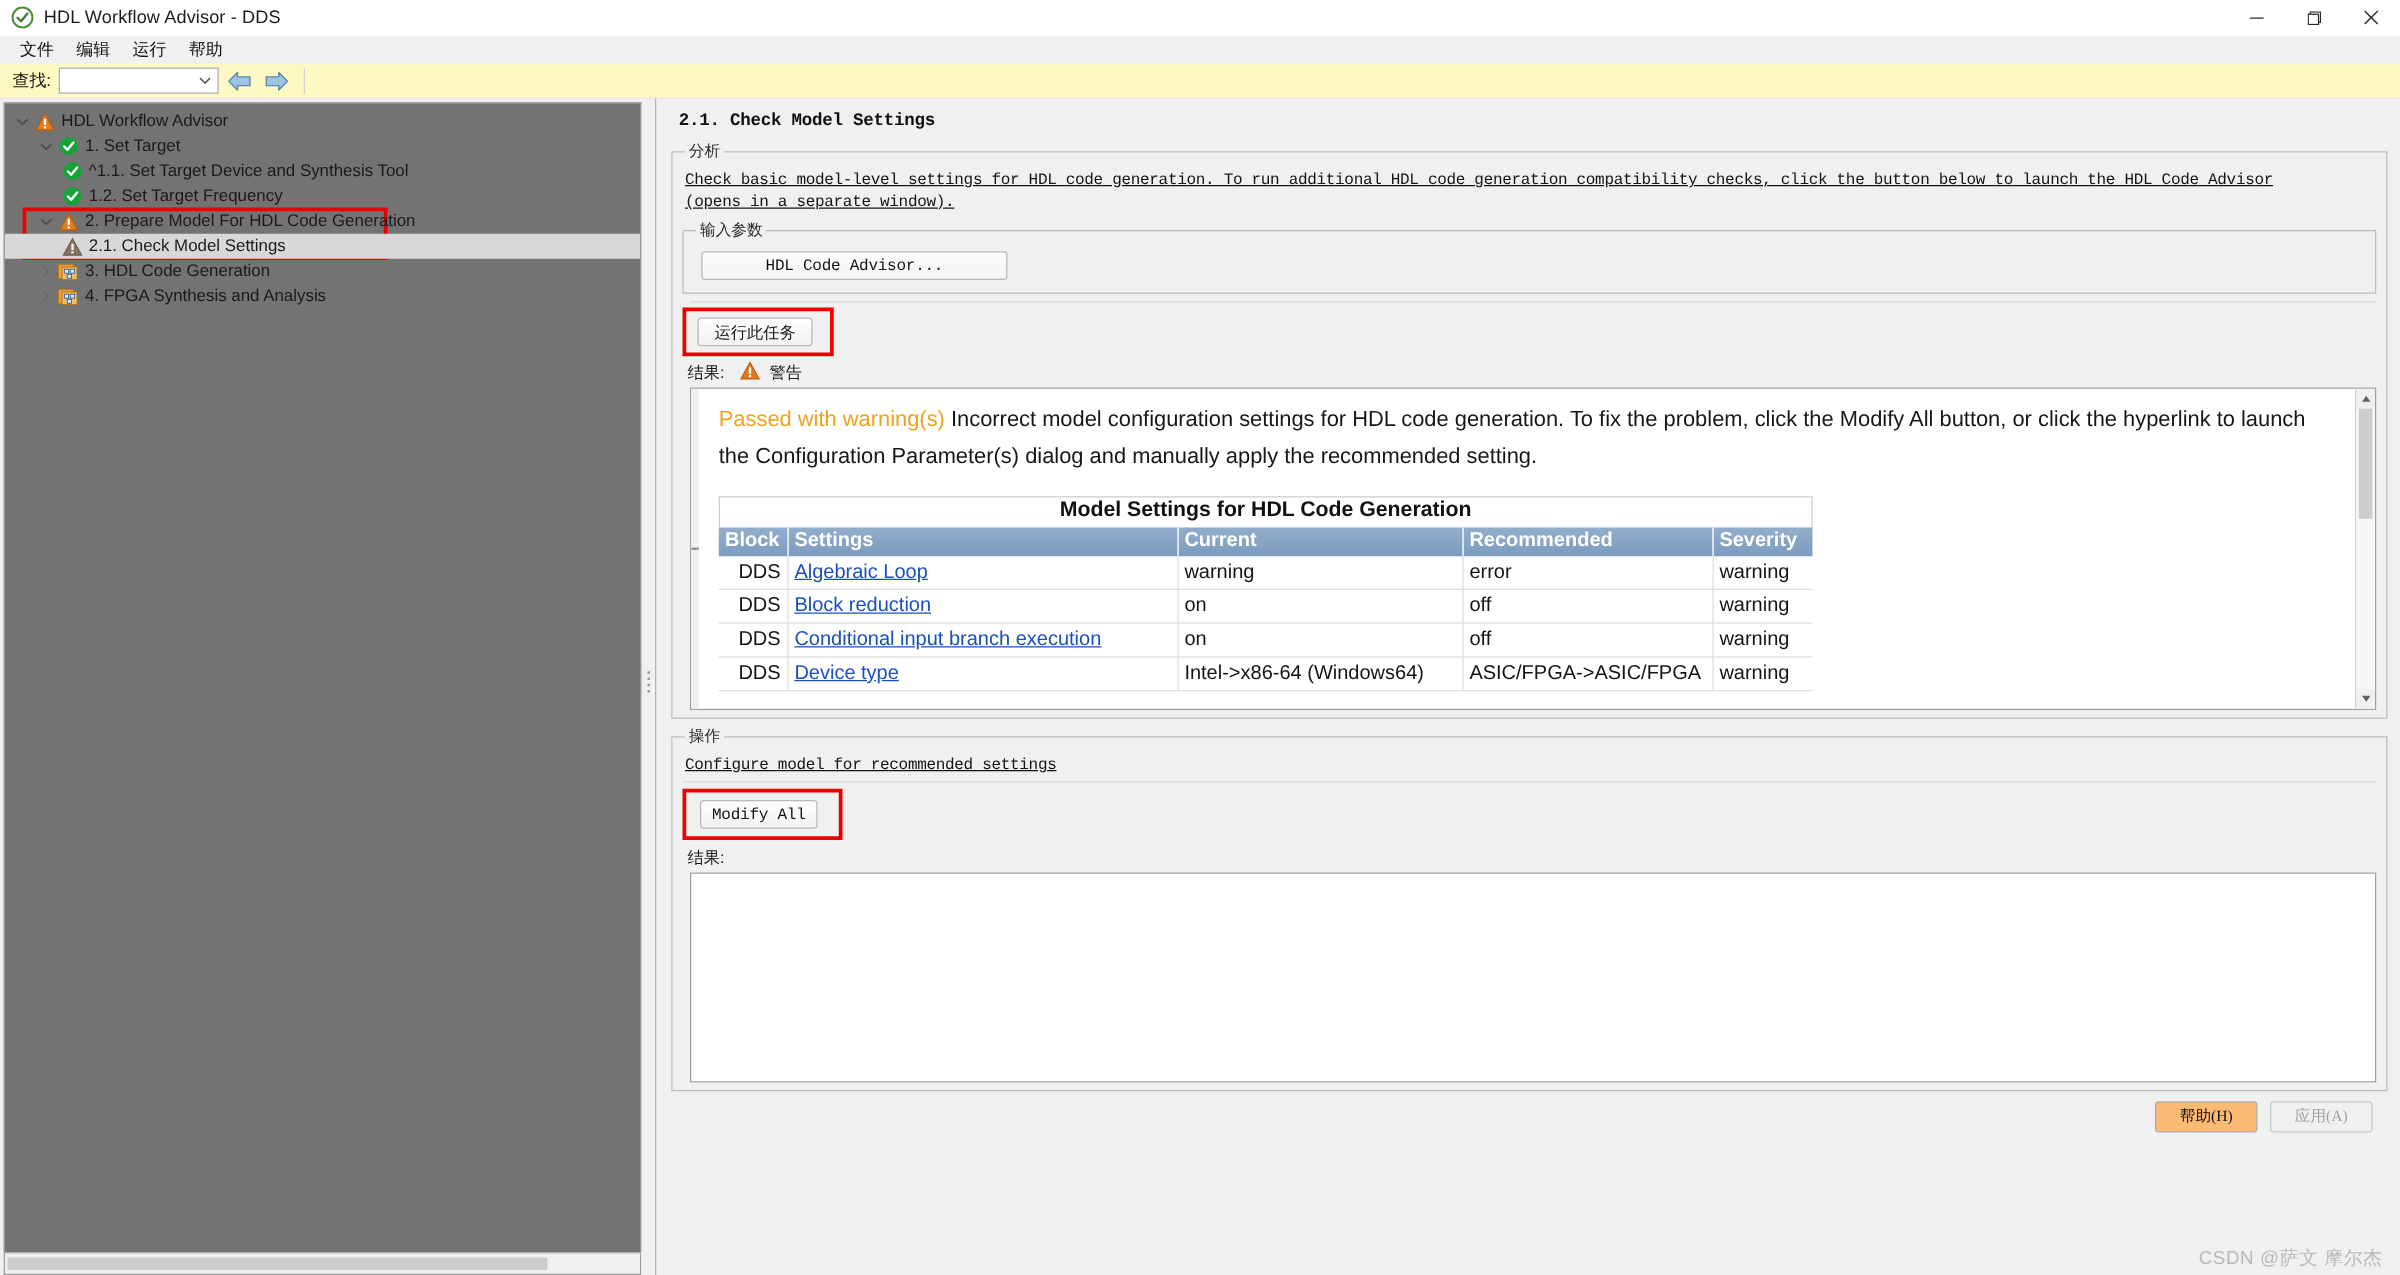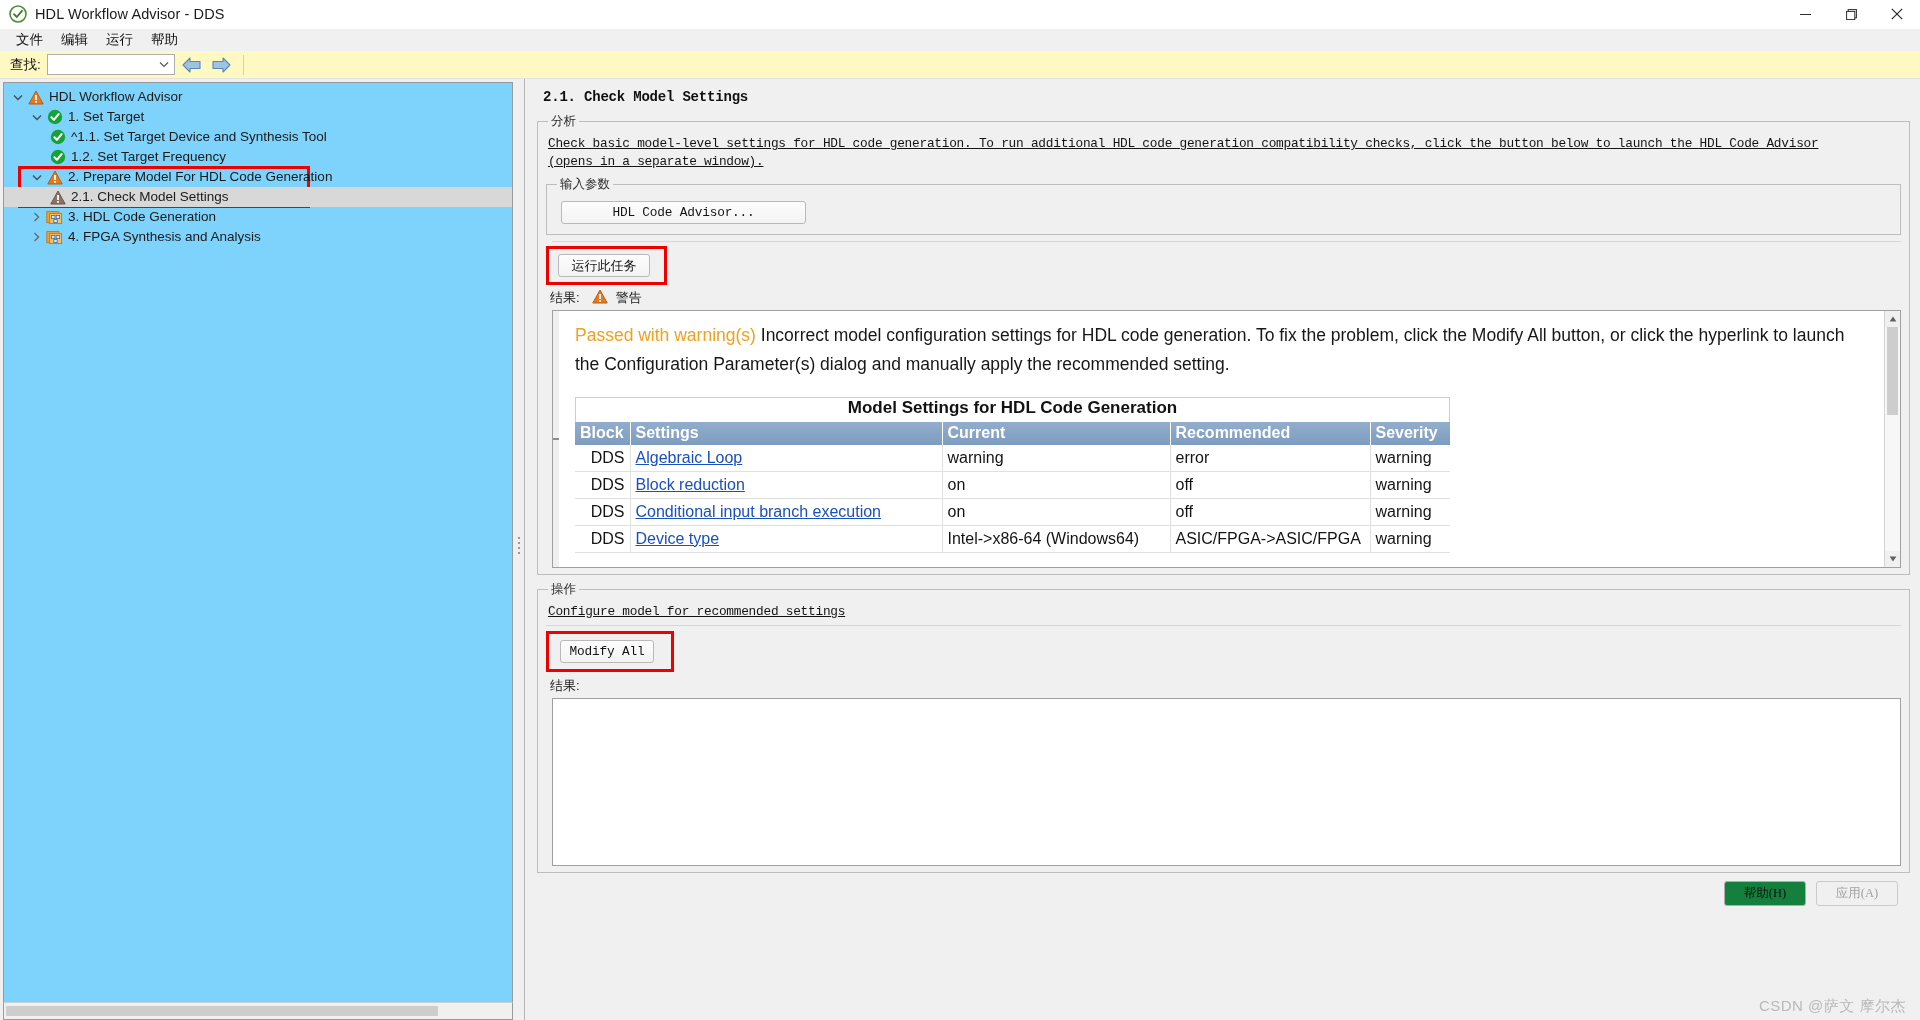--- a/index.html
+++ b/index.html
@@ -105,21 +105,21 @@
     width: 513px;
     flex: 0 0 auto;
     display: flex; flex-direction: column;
     background: #f0f0f0;
     padding: 3px 0 0 3px;
   }
   .tree-frame {
     flex: 1 1 auto;
     border: 1px solid #9a9a9a;
     border-bottom: none;
-    background: #7dd3fc;
+    background: #737373;
     overflow: hidden;
     position: relative;
   }
   .tree {
     padding-top: 4px;
     font-size: 13.5px;
     color: #1a1a1a;
   }
   .tnode {
     display: flex;
@@ -356,21 +356,21 @@
     display: flex;
     align-items: center;
     justify-content: flex-end;
     padding: 6px 12px 0 0;
     height: 34px;
   }
   .fbtn {
     min-width: 82px; height: 25px;
     border: 1px solid #adadad;
     border-radius: 3px;
-    background: #15803d;
+    background: #fdba74;
     font-size: 12.5px;
     color: #111;
     display: inline-flex; align-items: center; justify-content: center;
     margin-left: 10px;
     font-family: "Liberation Serif", serif;
   }
   .fbtn.disabled {
     background: #f0f0f0;
     color: #a0a0a0;
     border-color: #cacaca;

